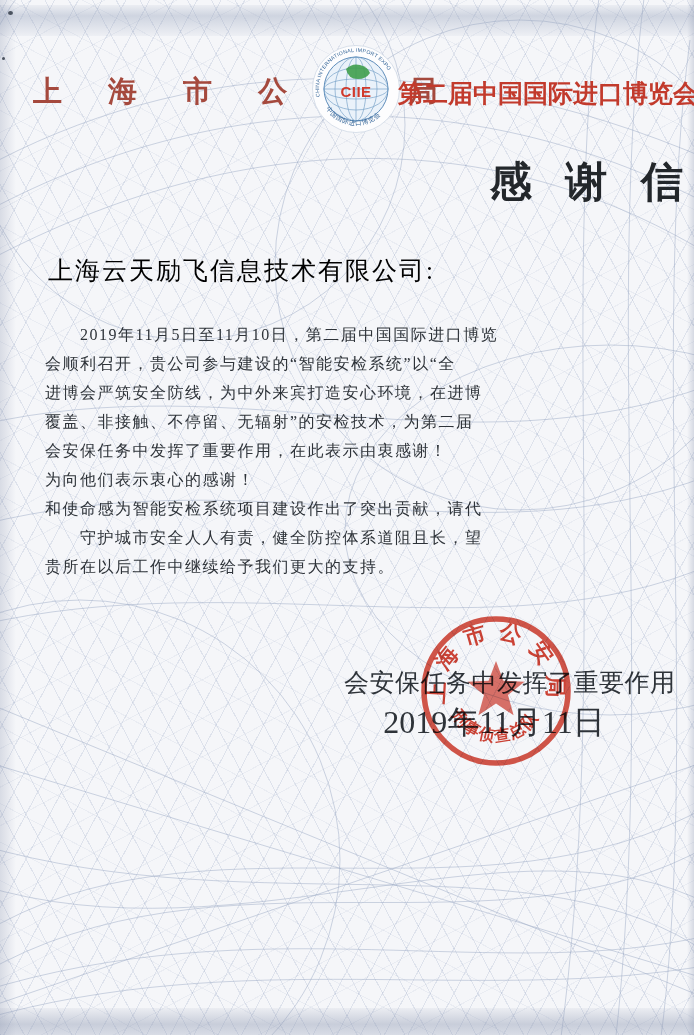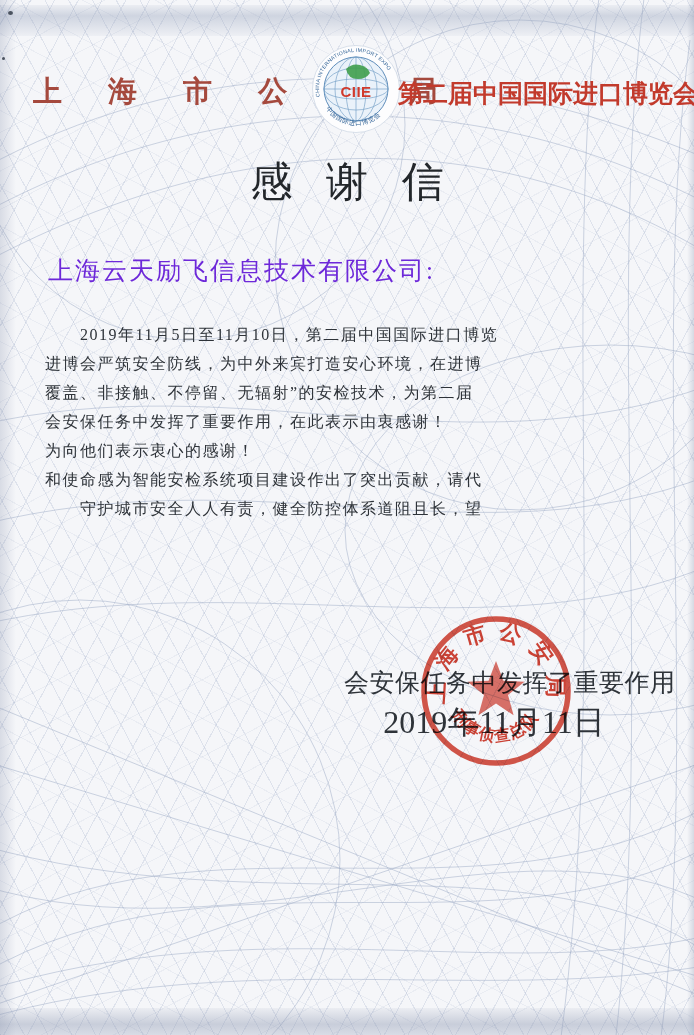--- a/index.html
+++ b/index.html
@@ -45,27 +45,27 @@
     font-family:"Liberation Sans", sans-serif; font-weight:bold;
     font-size:29px; letter-spacing:19px; color:#a5493d; white-space:nowrap;
   }
   .logo { position:absolute; left:312px; top:45px; }
   .header-expo {
     position:absolute; left:398px; top:77px;
     font-family:"Liberation Sans", sans-serif; font-weight:bold;
     font-size:25px; color:#c23a2c; white-space:nowrap;
   }
   .letter-title {
-    position:absolute; left:0; right:0; top:154px; text-align:center;
-    font-family:"Liberation Sans", sans-serif; font-weight:normal;
+    position:absolute; left:0; right:0; top:154px; text-align:right;
+    font-family:"Liberation Sans", sans-serif; font-weight:bold;
     font-size:42px; letter-spacing:11px; text-indent:11px; color:#23272b;
   }
   .salutation {
     position:absolute; left:48px; top:254px;
-    font-size:25px; letter-spacing:2px; color:#6d28d9; white-space:nowrap;
+    font-size:25px; letter-spacing:2px; color:#000000; white-space:nowrap;
   }
   .body-text { position:absolute; left:45px; top:320px; width:630px; }
   .body-text .line {
     height:29px; line-height:29px; font-size:16px; letter-spacing:1.5px;
     color:#2e3339; white-space:nowrap;
   }
   .sig-org {
     position:absolute; left:344px; top:666px;
     font-size:25px; letter-spacing:0.5px; color:#2e3339; white-space:nowrap;
   }
@@ -141,26 +141,28 @@
   </svg>
 
   <div class="header-expo">第二届中国国际进口博览会</div>
 
   <div class="letter-title">感 谢 信</div>
 
   <div class="salutation">上海云天励飞信息技术有限公司:</div>
 
   <div class="body-text">
     <div class="line">　　2019年11月5日至11月10日，第二届中国国际进口博览</div>
+    <div class="line">会顺利召开，贵公司参与建设的“智能安检系统”以“全</div>
     <div class="line">进博会严筑安全防线，为中外来宾打造安心环境，在进博</div>
     <div class="line">覆盖、非接触、不停留、无辐射”的安检技术，为第二届</div>
     <div class="line">会安保任务中发挥了重要作用，在此表示由衷感谢！</div>
     <div class="line">为向他们表示衷心的感谢！</div>
     <div class="line">和使命感为智能安检系统项目建设作出了突出贡献，请代</div>
     <div class="line">　　守护城市安全人人有责，健全防控体系道阻且长，望</div>
+    <div class="line">贵所在以后工作中继续给予我们更大的支持。</div>
   </div>
 
   <div class="sig-org">会安保任务中发挥了重要作用</div>
   <div class="sig-date">2019年11月11日</div>
 
   <svg class="seal" width="172" height="172" viewBox="0 0 172 172">
     <circle cx="86" cy="88" r="72" fill="none" stroke="#d23a2b" stroke-width="5.5" opacity="0.9"></circle>
     <polygon points="86,58 93.4,77.8 114.5,78.7 98,91.9 103.6,112.3 86,100.6 68.4,112.3 74,91.9 57.5,78.7 78.6,77.8" fill="#d23a2b" opacity="0.75"></polygon>
     <defs>
       <path id="seal-arc-top" d="M37.1,105.8 A52,52 0 1 1 134.9,105.8"></path>

